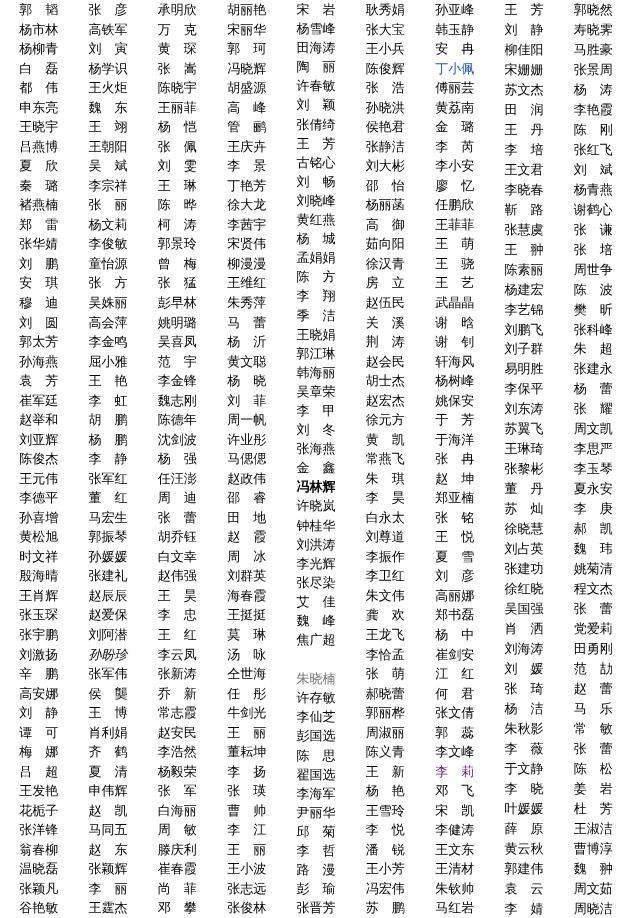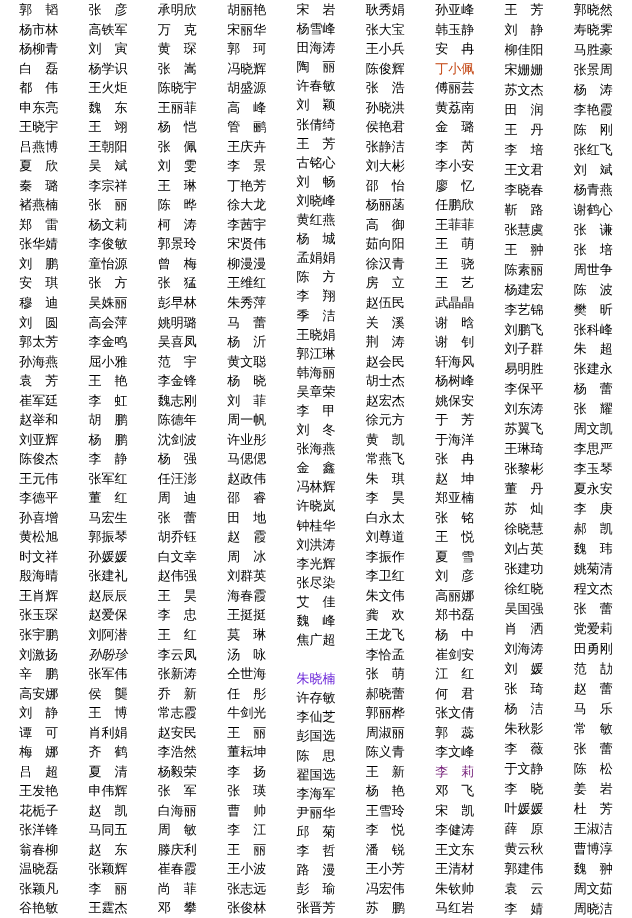--- a/index.html
+++ b/index.html
@@ -262,30 +262,30 @@
         <span class="name" style="color: rgb(0, 0, 0);">李　翔</span>
         <span class="name" style="color: rgb(0, 0, 0);">季　洁</span>
         <span class="name" style="color: rgb(0, 0, 0);">王晓娟</span>
         <span class="name" style="color: rgb(0, 0, 0);">郭江琳</span>
         <span class="name" style="color: rgb(0, 0, 0);">韩海丽</span>
         <span class="name" style="color: rgb(0, 0, 0);">吴章荣</span>
         <span class="name" style="color: rgb(0, 0, 0);">李　甲</span>
         <span class="name" style="color: rgb(0, 0, 0);">刘　冬</span>
         <span class="name" style="color: rgb(0, 0, 0);">张海燕</span>
         <span class="name" style="color: rgb(0, 0, 0);">金　鑫</span>
-        <span class="name" style="color: rgb(0, 0, 0);">冯林辉</span>
+        <span class="name" style="color: rgb(0, 0, 0); font-weight: bold;">冯林辉</span>
         <span class="name" style="color: rgb(0, 0, 0);">许晓岚</span>
         <span class="name" style="color: rgb(0, 0, 0);">钟桂华</span>
         <span class="name" style="color: rgb(0, 0, 0);">刘洪涛</span>
         <span class="name" style="color: rgb(0, 0, 0);">李光辉</span>
         <span class="name" style="color: rgb(0, 0, 0);">张尽染</span>
         <span class="name" style="color: rgb(0, 0, 0);">艾　佳</span>
         <span class="name" style="color: rgb(0, 0, 0);">魏　峰</span>
         <span class="name" style="color: rgb(0, 0, 0);">焦广超</span>
-        <span class="name" style="color: #6d28d9; margin-top: 20px;">朱晓楠</span>
+        <span class="name" style="color: #737373; margin-top: 20px;">朱晓楠</span>
         <span class="name" style="color: rgb(0, 0, 0);">许存敏</span>
         <span class="name" style="color: rgb(0, 0, 0);">李仙芝</span>
         <span class="name" style="color: rgb(0, 0, 0);">彭国选</span>
         <span class="name" style="color: rgb(0, 0, 0);">陈　思</span>
         <span class="name" style="color: rgb(0, 0, 0);">翟国选</span>
         <span class="name" style="color: rgb(0, 0, 0);">李海军</span>
         <span class="name" style="color: rgb(0, 0, 0);">尹丽华</span>
         <span class="name" style="color: rgb(0, 0, 0);">邱　菊</span>
         <span class="name" style="color: rgb(0, 0, 0);">李　哲</span>
         <span class="name" style="color: rgb(0, 0, 0);">路　漫</span>
@@ -338,21 +338,21 @@
         <span class="name" style="color: rgb(0, 0, 0);">李　悦</span>
         <span class="name" style="color: rgb(0, 0, 0);">潘　锐</span>
         <span class="name" style="color: rgb(0, 0, 0);">王小芳</span>
         <span class="name" style="color: rgb(0, 0, 0);">冯宏伟</span>
         <span class="name" style="color: rgb(0, 0, 0);">苏　鹏</span>
       </div>
       <div class="name-column">
         <span class="name" style="color: rgb(0, 0, 0);">孙亚峰</span>
         <span class="name" style="color: rgb(0, 0, 0);">韩玉静</span>
         <span class="name" style="color: rgb(0, 0, 0);">安　冉</span>
-        <span class="name" style="color: #c2410c;">丁小佩</span>
+        <span class="name" style="color: #1d4ed8;">丁小佩</span>
         <span class="name" style="color: rgb(0, 0, 0);">傅丽芸</span>
         <span class="name" style="color: rgb(0, 0, 0);">黄荔南</span>
         <span class="name" style="color: rgb(0, 0, 0);">金　璐</span>
         <span class="name" style="color: rgb(0, 0, 0);">李　芮</span>
         <span class="name" style="color: rgb(0, 0, 0);">李小安</span>
         <span class="name" style="color: rgb(0, 0, 0);">廖　忆</span>
         <span class="name" style="color: rgb(0, 0, 0);">任鹏欣</span>
         <span class="name" style="color: rgb(0, 0, 0);">王菲菲</span>
         <span class="name" style="color: rgb(0, 0, 0);">王　萌</span>
         <span class="name" style="color: rgb(0, 0, 0);">王　骁</span>

